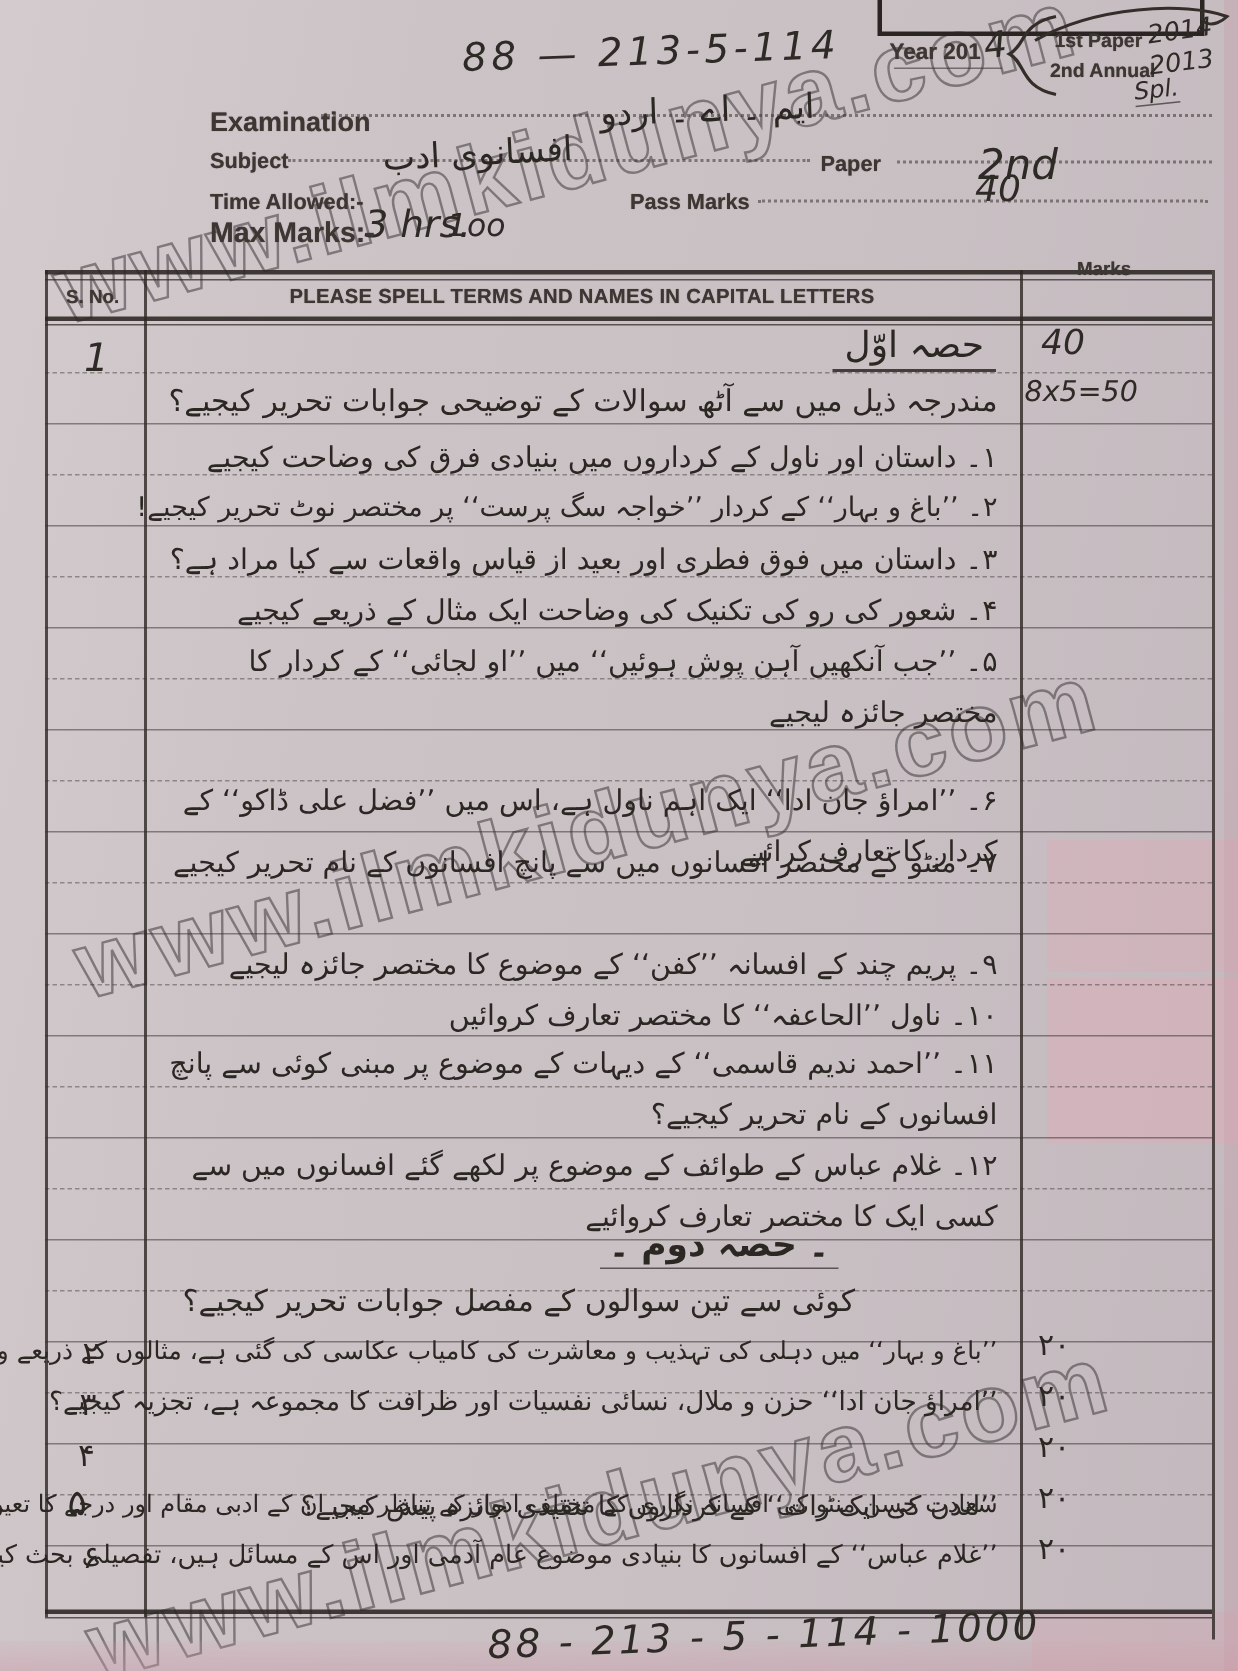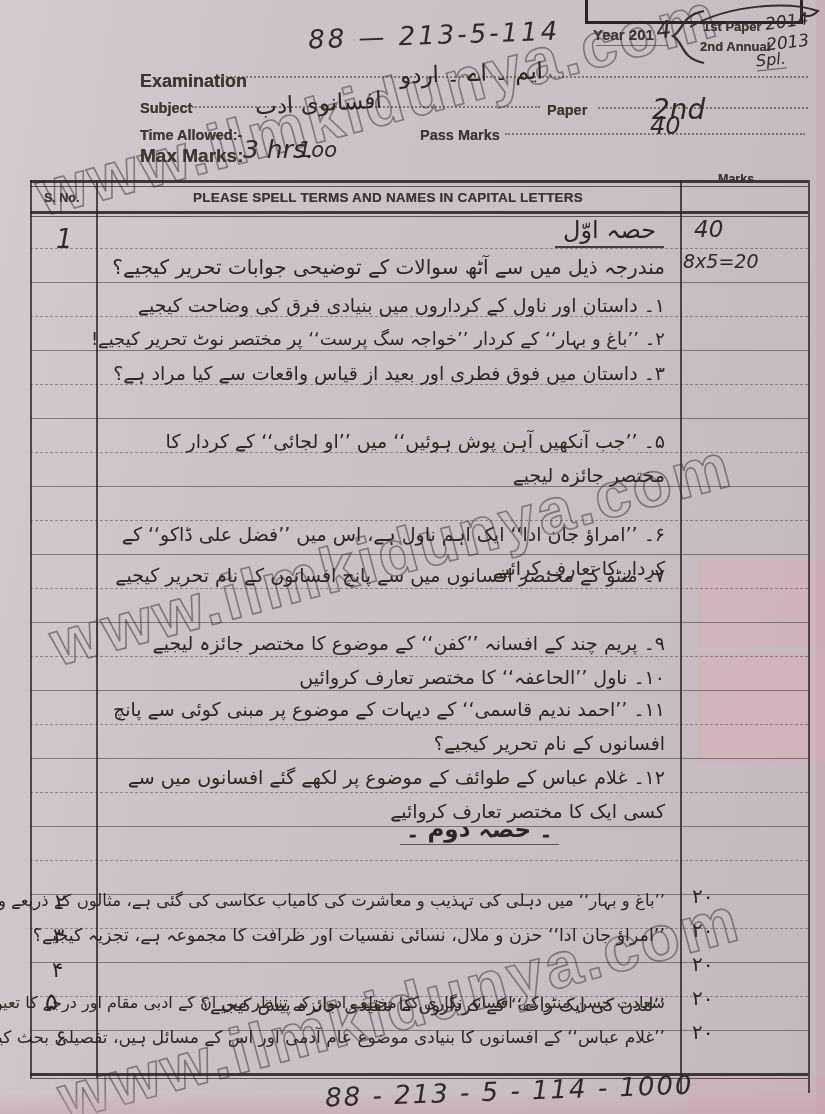--- a/index.html
+++ b/index.html
@@ -118,35 +118,37 @@
   <div class="hline hd" style="top:996px;"></div>
   <div class="hline" style="top:1030px;"></div>
 
   <div class="abs pr" style="left:44px;top:191px;font-size:12.5px;">S. No.</div>
   <div class="abs pr" style="left:96px;top:190px;width:584px;text-align:center;font-size:13.5px;letter-spacing:.2px;">PLEASE SPELL TERMS AND NAMES IN CAPITAL LETTERS</div>
   <div class="abs pr" style="left:718px;top:172px;font-size:12.5px;">Marks</div>
 
   <div class="abs hw" style="left:56px;top:224px;font-size:26px;">1</div>
   <div class="abs ur" style="left:555px;top:216px;font-size:24px;font-weight:400;border-bottom:2px solid rgba(43,39,35,.85);padding:0 8px 2px;">حصہ اوّل</div>
   <div class="abs hw" style="left:694px;top:216px;font-size:23px;">40</div>
-  <div class="abs hw" style="left:683px;top:250px;font-size:19px;">8x5=20</div>
+  <div class="abs hw" style="left:683px;top:250px;font-size:19px;">8x5=50</div>
   <div class="uq ur" style="top:250px;font-size:20px;">مندرجہ ذیل میں سے آٹھ سوالات کے توضیحی جوابات تحریر کیجیے؟</div>
 
   <div class="uq ur" style="top:288px;">۱۔ داستان اور ناول کے کرداروں میں بنیادی فرق کی وضاحت کیجیے</div>
   <div class="uq ur" style="top:322px;font-size:18px;">۲۔ ’’باغ و بہار‘‘ کے کردار ’’خواجہ سگ پرست‘‘ پر مختصر نوٹ تحریر کیجیے!</div>
   <div class="uq ur" style="top:356px;">۳۔ داستان میں فوق فطری اور بعید از قیاس واقعات سے کیا مراد ہے؟</div>
+  <div class="uq ur" style="top:390px;">۴۔ شعور کی رو کی تکنیک کی وضاحت ایک مثال کے ذریعے کیجیے</div>
   <div class="uq ur wrap" style="top:424px;width:545px;">۵۔ ’’جب آنکھیں آہن پوش ہوئیں‘‘ میں ’’او لجائی‘‘ کے کردار کا مختصر جائزہ لیجیے</div>
   <div class="uq ur wrap" style="top:488px;width:570px;margin-top:29px;">۶۔ ’’امراؤ جان ادا‘‘ ایک اہم ناول ہے، اس میں ’’فضل علی ڈاکو‘‘ کے کردار کا تعارف کرائیے</div>
   <div class="uq ur" style="top:558px;">۷۔ منٹو کے مختصر افسانوں میں سے پانچ افسانوں کے نام تحریر کیجیے</div>
   <div class="uq ur" style="top:626px;">۹۔ پریم چند کے افسانہ ’’کفن‘‘ کے موضوع کا مختصر جائزہ لیجیے</div>
   <div class="uq ur" style="top:660px;">۱۰۔ ناول ’’الحاعفہ‘‘ کا مختصر تعارف کروائیں</div>
   <div class="uq ur wrap" style="top:692px;width:575px;">۱۱۔ ’’احمد ندیم قاسمی‘‘ کے دیہات کے موضوع پر مبنی کوئی سے پانچ افسانوں کے نام تحریر کیجیے؟</div>
   <div class="uq ur wrap" style="top:760px;width:560px;">۱۲۔ غلام عباس کے طوائف کے موضوع پر لکھے گئے افسانوں میں سے کسی ایک کا مختصر تعارف کروائیے</div>
 
   <div class="abs ur" style="left:400px;top:816px;font-size:23px;font-weight:700;border-bottom:1.5px solid rgba(43,39,35,.7);padding:0 6px 2px;">۔ حصہ دوم ۔</div>
+  <div class="uq ur" style="top:850px;right:255px;font-size:20px;">کوئی سے تین سوالوں کے مفصل جوابات تحریر کیجیے؟</div>
 
   <div class="abs ur" style="left:55px;top:890px;font-size:21px;">۲</div>
   <div class="uq ur" style="top:884px;font-size:16.5px;">’’باغ و بہار‘‘ میں دہلی کی تہذیب و معاشرت کی کامیاب عکاسی کی گئی ہے، مثالوں کے ذریعے وضاحت کیجیے؟</div>
   <div class="abs ur" style="left:692px;top:884px;font-size:20px;">۲۰</div>
 
   <div class="abs ur" style="left:53px;top:924px;font-size:21px;">۳</div>
   <div class="uq ur" style="top:918px;font-size:17.5px;">’’امراؤ جان ادا‘‘ حزن و ملال، نسائی نفسیات اور ظرافت کا مجموعہ ہے، تجزیہ کیجیے؟</div>
   <div class="abs ur" style="left:692px;top:918px;font-size:20px;">۲۰</div>
 
   <div class="abs ur" style="left:52px;top:958px;font-size:21px;">۴</div>

